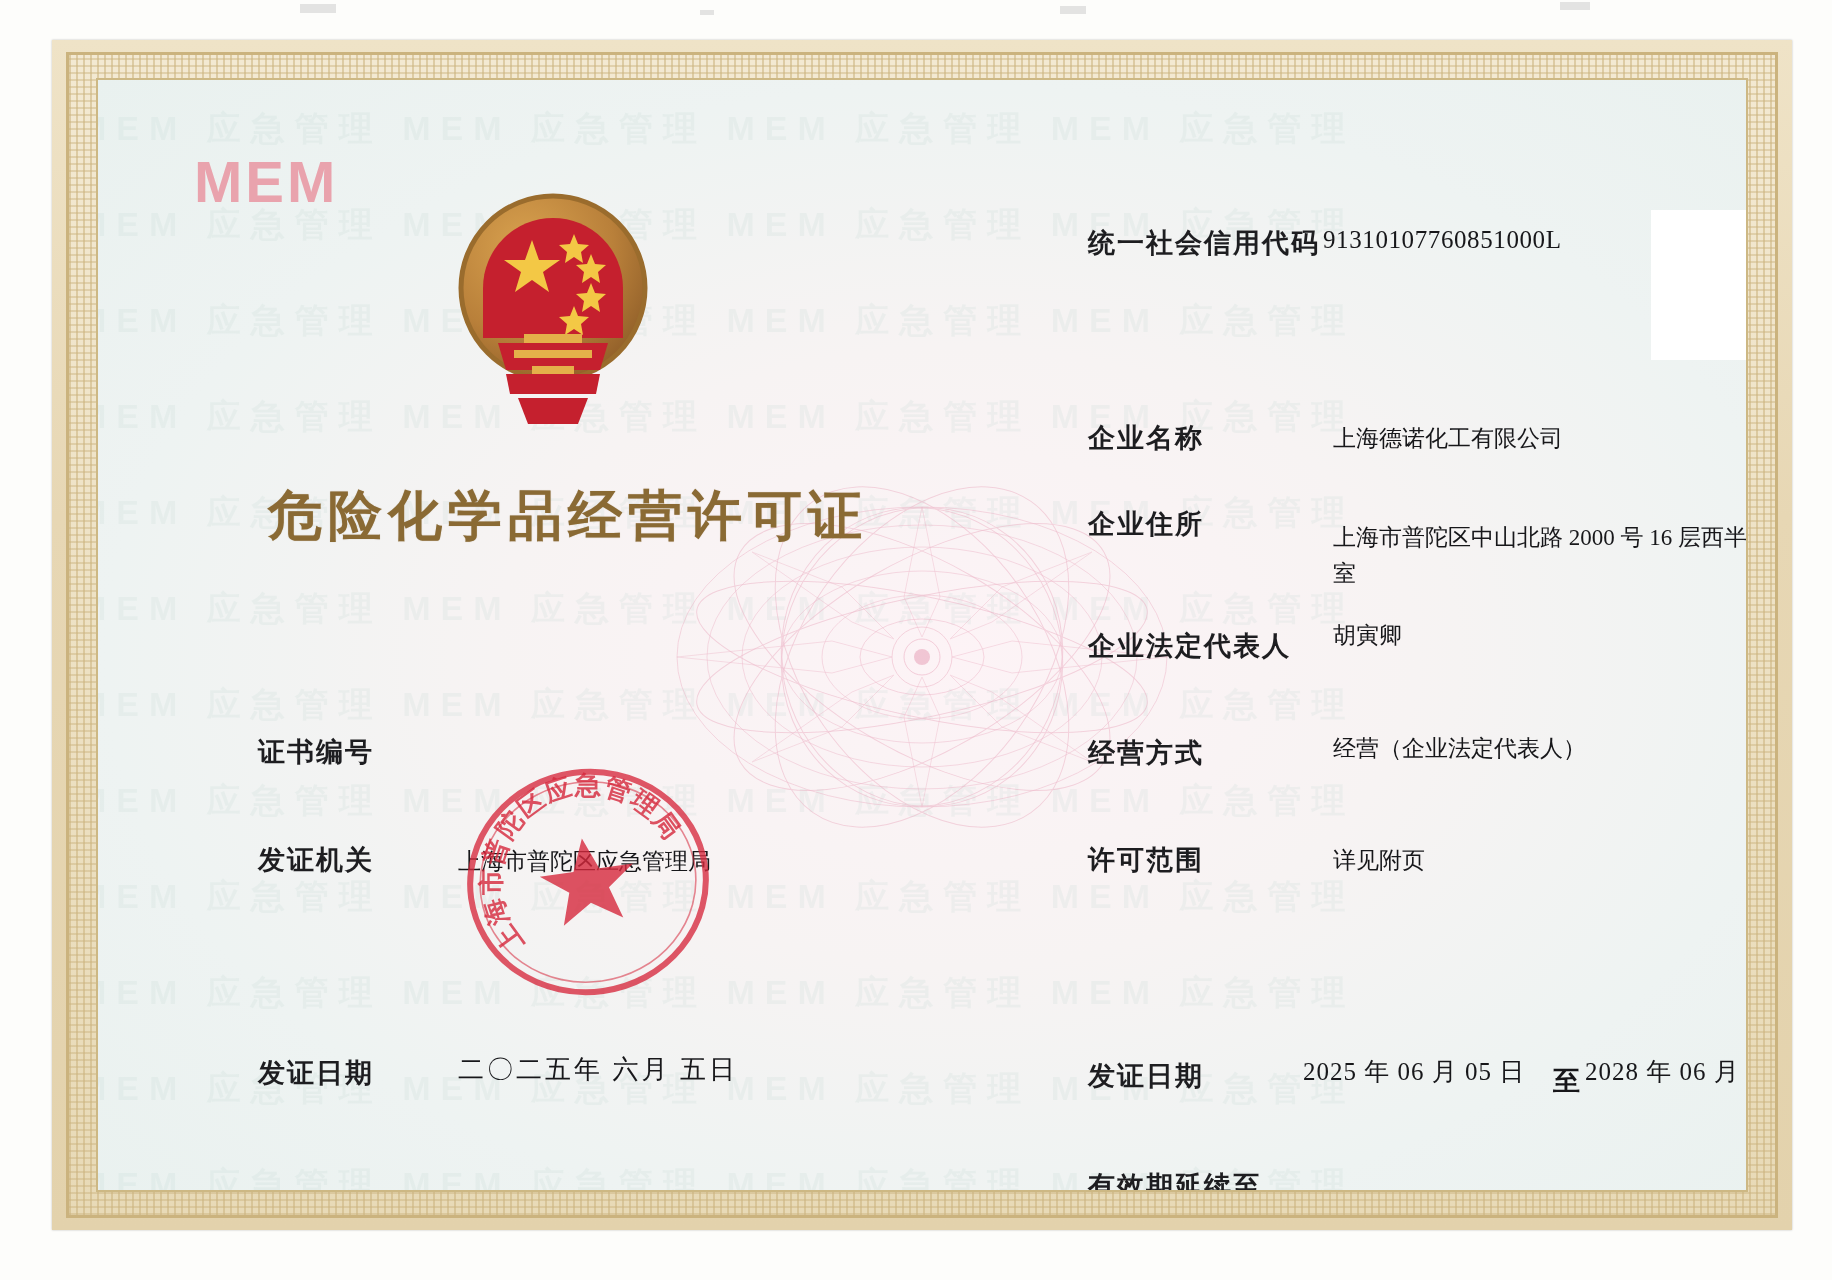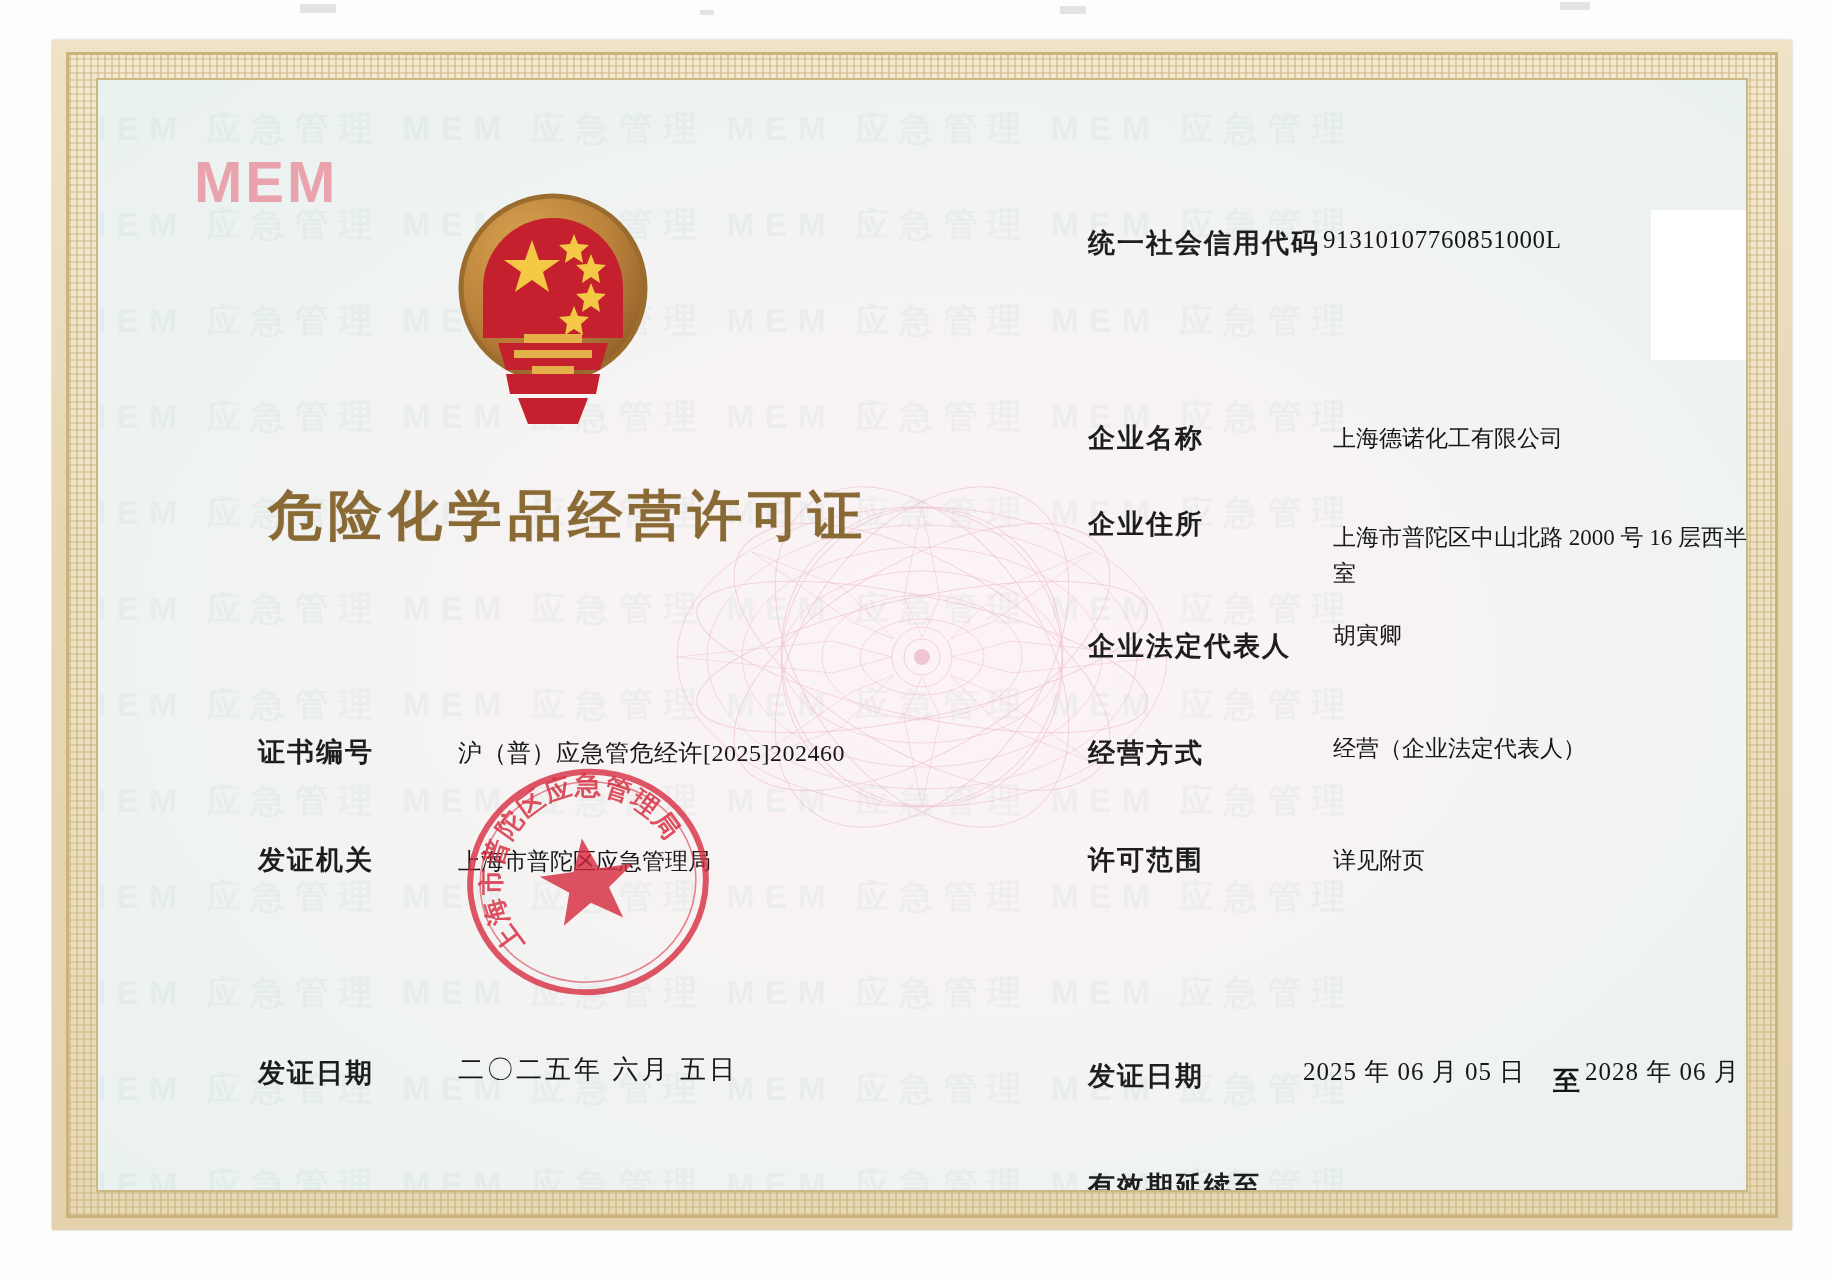--- a/index.html
+++ b/index.html
@@ -317,21 +317,20 @@
           <rect x="86" y="162" width="78" height="8"></rect>
           <rect x="104" y="178" width="42" height="8"></rect>
         </g>
       </svg>
 
       <div class="cert-title">危险化学品经营许可证</div>
 
       <div class="blank-box"></div>
 
       <div class="lbl l-cert-no-lbl">证书编号</div>
-      <div class="val l-cert-no-val">沪（普）应急管危经许[2025]202460</div>
 
       <div class="lbl l-issuer-lbl">发证机关</div>
       <div class="val l-issuer-val">上海市普陀区应急管理局</div>
 
       <div class="lbl l-date-lbl">发证日期</div>
       <div class="val l-date-val">二〇二五年 六月 五日</div>
 
       <div class="lbl r-code-lbl">统一社会信用代码</div>
       <div class="val r-code-val">91310107760851000L</div>
 

